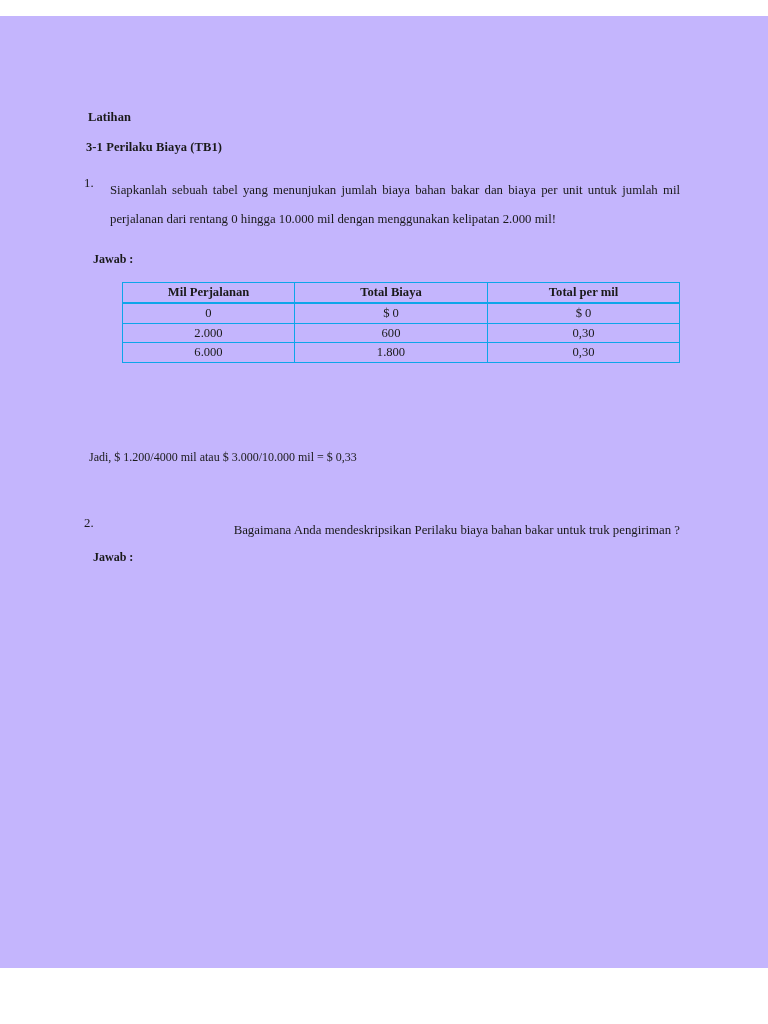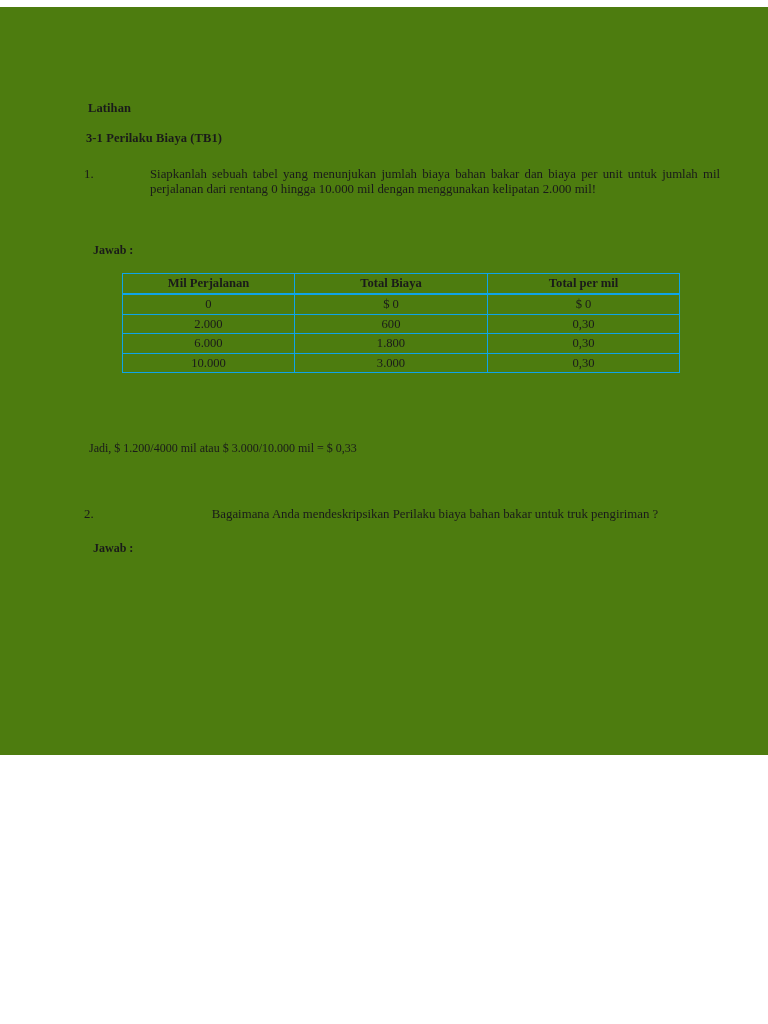--- a/index.html
+++ b/index.html
@@ -10,24 +10,24 @@
   body {
     width: 768px;
     height: 1024px;
     position: relative;
     font-family: "Liberation Serif", "DejaVu Serif", serif;
     color: #1a1a1a;
     overflow: hidden;
   }
   .page {
     position: absolute;
-    top: 7px; left: 0;
+    top: 16px; left: 0;
     width: 768px;
-    height: 748px;
-    background: #4d7c0f;
+    height: 952px;
+    background: #c4b5fd;
   }
 
   
   .heading {
     position: absolute;
     font-weight: bold;
     font-size: 12.5px;
     letter-spacing: 0.1px;
     white-space: nowrap;
   }
@@ -38,27 +38,26 @@
   .qnum {
     position: absolute;
     font-size: 12.8px;
     width: 22px;
     text-align: left;
   }
   .qbody {
     position: absolute;
     font-size: 12.8px;
     text-align: justify;
-    line-height: 15px;
-    margin-left: 40px;
+    line-height: 29px;
   }
   #q1-num  { left: 84px; top: 160px; }
   #q1-body { left: 110px; top: 160px; width: 570px; }
   #q2-num  { left: 84px; top: 500px; }
-  #q2-body { left: 110px; top: 500px; width: 570px; text-align: center; }
+  #q2-body { left: 110px; top: 500px; width: 570px; text-align: right; }
 
   
   .jawab {
     position: absolute;
     font-weight: bold;
     font-size: 12px;
     white-space: nowrap;
   }
   #jawab-1 { left: 93px; top: 236px; }
   #jawab-2 { left: 93px; top: 534px; }
@@ -138,25 +137,20 @@
       <tr>
         <td>2.000</td>
         <td>600</td>
         <td>0,30</td>
       </tr>
       <tr>
         <td>6.000</td>
         <td>1.800</td>
         <td>0,30</td>
       </tr>
-      <tr>
-        <td>10.000</td>
-        <td>3.000</td>
-        <td>0,30</td>
-      </tr>
     </tbody>
   </table>
 
   <div class="para" id="jadi-line">Jadi, $ 1.200/4000 mil atau $ 3.000/10.000 mil = $ 0,33</div>
 
   <div class="qnum" id="q2-num">2.</div>
   <div class="qbody" id="q2-body">Bagaimana Anda mendeskripsikan Perilaku biaya bahan bakar untuk truk pengiriman ?</div>
 
   <div class="jawab" id="jawab-2">Jawab :</div>
 

